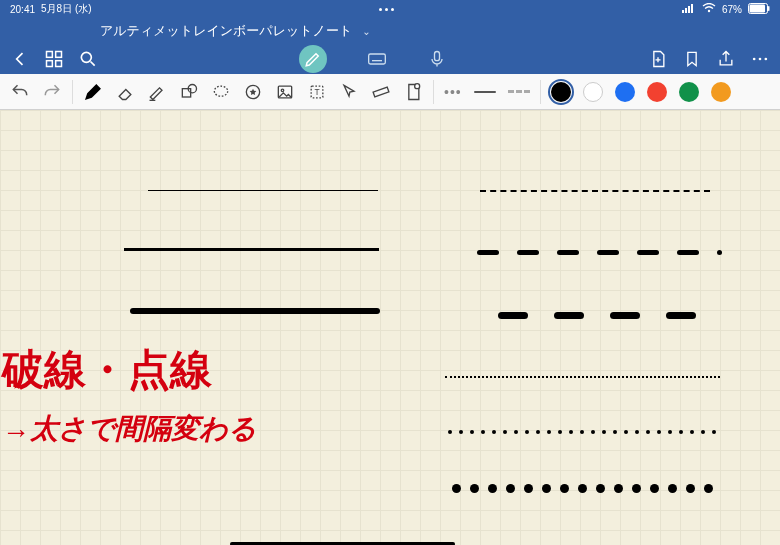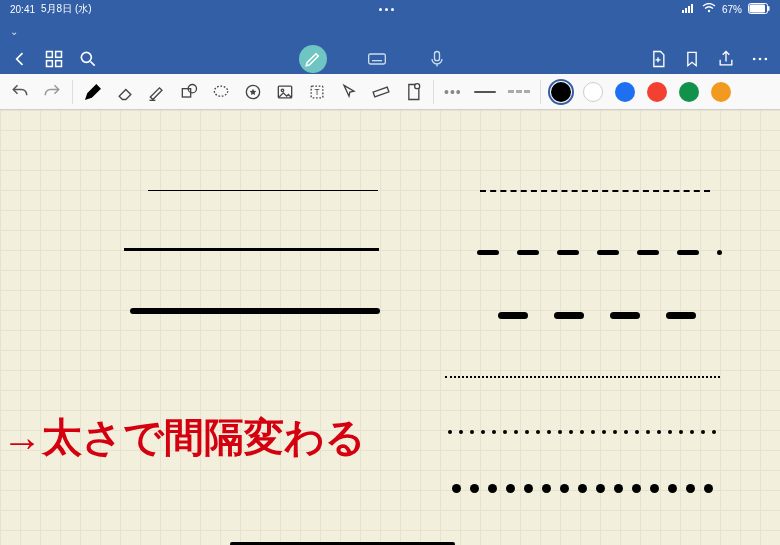--- a/index.html
+++ b/index.html
@@ -134,20 +134,21 @@
       <svg width="22" height="11" viewBox="0 0 22 11">
           <rect x="0.5" y="0.5" width="19" height="10" rx="2" stroke="#fff" fill="none"></rect>
           <rect x="1.5" y="1.5" width="15.5" height="8" rx="1.2" fill="#fff"></rect>
           <rect x="20" y="3" width="1.5" height="5" rx="0.7" fill="#fff"></rect>
         </svg>
     </span>
   </div>
 </div>
 
 <div class="title-row">
+  <span class="title-text">アルティメットレインボーパレットノート</span>
   <span class="chev">⌄</span>
 </div>
 
 <div class="nav-row">
   <div class="nav-left">
     <span class="tool-icon">
       <svg viewBox="0 0 24 24" fill="none" stroke="#fff" stroke-width="2">
           <path d="M15 5l-7 7 7 7"></path>
         </svg>
     </span>
@@ -377,14 +378,15 @@
       <span style="width:9px;height:9px;"></span>
       <span style="width:9px;height:9px;"></span>
       <span style="width:9px;height:9px;"></span>
       <span style="width:9px;height:9px;"></span>
       <span style="width:9px;height:9px;"></span>
       <span style="width:9px;height:9px;"></span>
       <span style="width:9px;height:9px;"></span>
       <span style="width:9px;height:9px;"></span>
   </div>
 
-  <div class="annot" style="left:2px; top:300px; font-size:40px;">→太さで間隔変わる</div>
+  <div class="annot" style="left:2px; top:232px; font-size:42px;">破線・点線</div>
+  <div class="annot" style="left:2px; top:300px; font-size:28px;font-style:italic;">→太さで間隔変わる</div>
 </div>
 
 </body></html>

